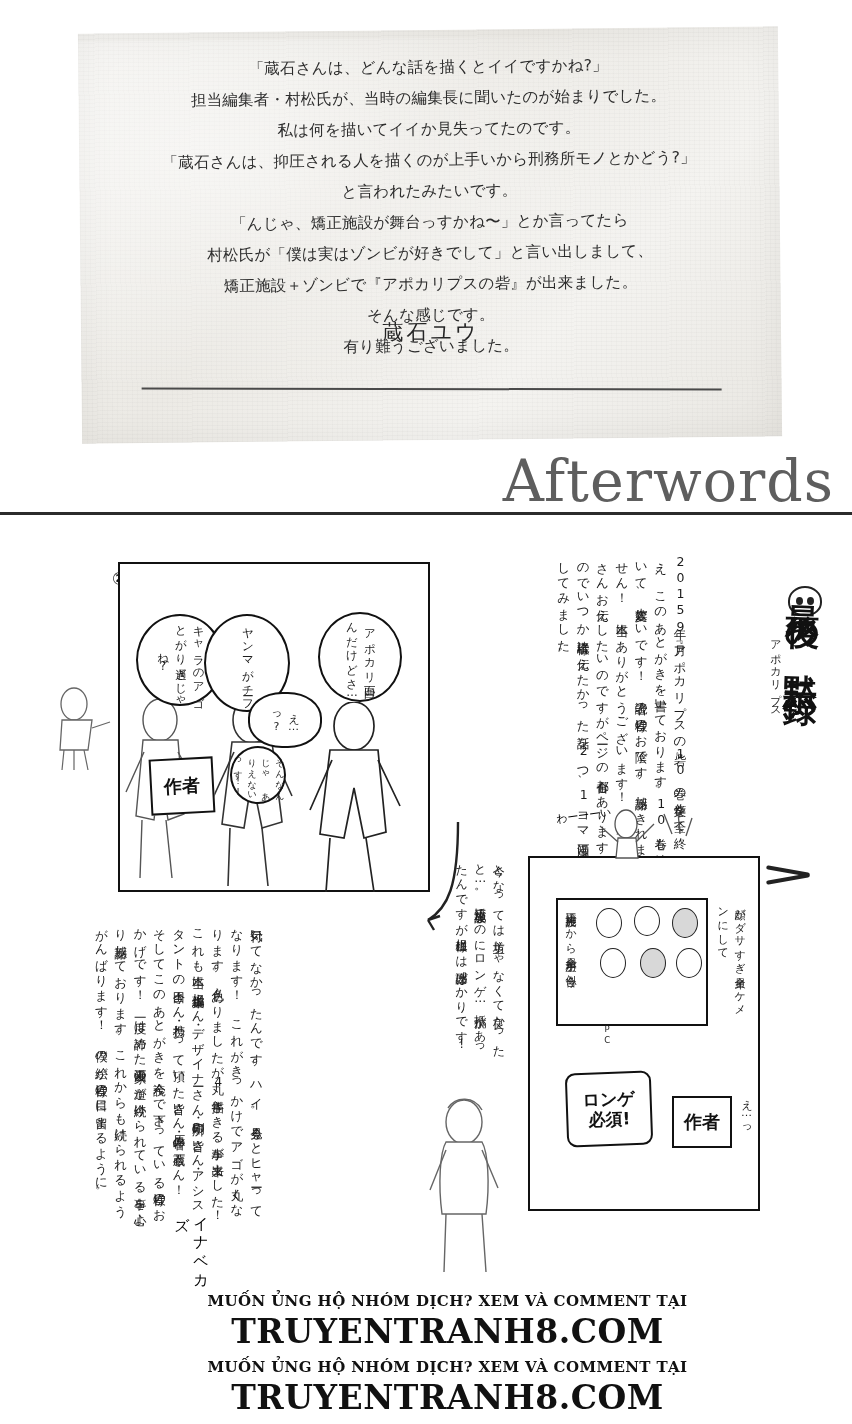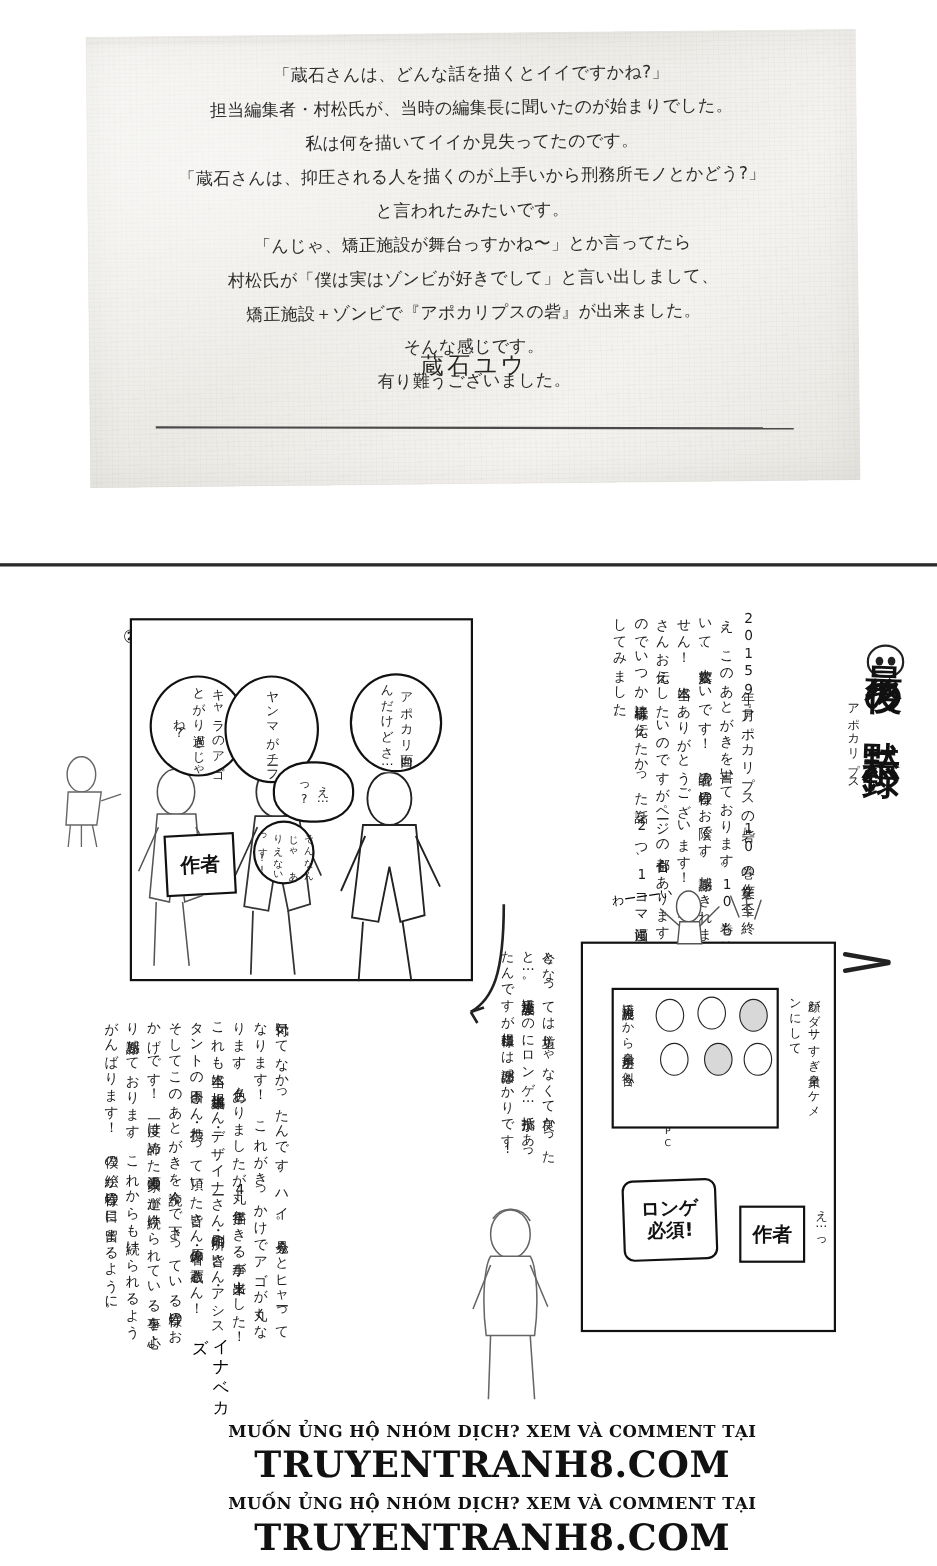--- a/index.html
+++ b/index.html
@@ -338,20 +338,21 @@
       <div>「んじゃ、矯正施設が舞台っすかね〜」とか言ってたら</div>
       <div>村松氏が「僕は実はゾンビが好きでして」と言い出しまして、</div>
       <div>矯正施設＋ゾンビで『アポカリプスの砦』が出来ました。</div>
       <div>そんな感じです。</div>
       <div>有り難うございました。</div>
     </div>
     <div class="note-sign">蔵石ユウ</div>
     <div class="note-rule"></div>
   </div>
 
+  <div class="afterwords">Afterwords</div>
   <div class="divider"></div>
 
   <div class="comic">
 
     <div class="title-mokushiroku">
       <div class="skull"></div>
       <div class="chars">最後の黙示録</div>
       <div class="ruby">アポカリプス</div>
       <div class="bones">
           <i></i>

